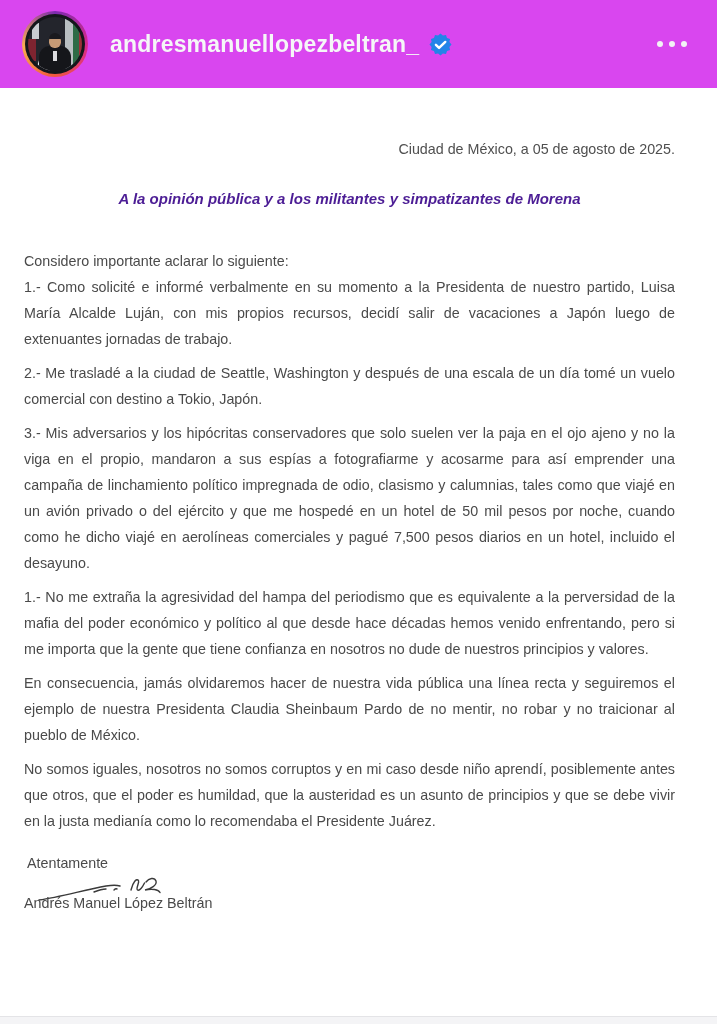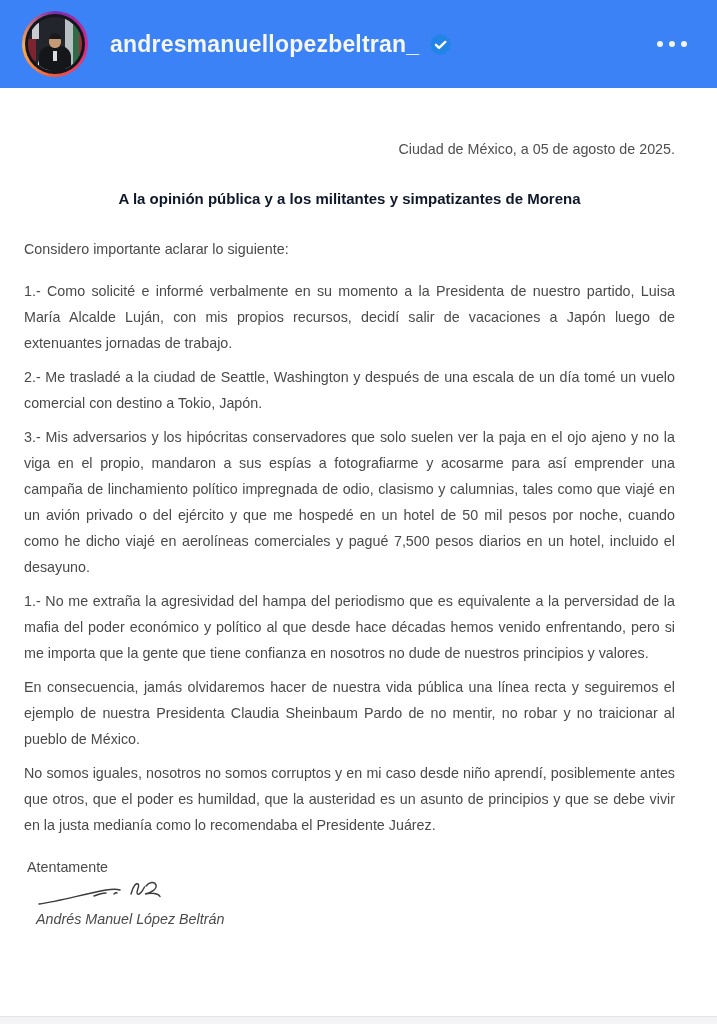--- a/index.html
+++ b/index.html
@@ -7,21 +7,21 @@
   body {
     font-family:"Liberation Sans", sans-serif;
     background:#ffffff;
     overflow:hidden;
   }
   .screen { width:717px; height:1024px; display:flex; flex-direction:column; }
 
   
   .post-header {
     height:88px; flex:0 0 88px;
-    background:#3b82f6;
+    background:#d946ef;
     display:flex; align-items:center;
     padding:0 30px 0 22px;
   }
   .avatar-ring {
     width:66px; height:66px; border-radius:50%;
     background:conic-gradient(#7c2bb0, #d92a8a 95deg, #f05a3c 185deg, #fcae4f 265deg, #7c2bb0);
     padding:3px; flex:0 0 66px; cursor:pointer;
   }
   .avatar-gap {
     width:100%; height:100%; border-radius:50%;
@@ -61,29 +61,29 @@
   .more-options .dot { width:6px; height:6px; border-radius:50%; background:#f2f3f4; }
 
   
   .letter {
     flex:1 1 auto; background:#ffffff; overflow:hidden;
     padding:48px 42px 0 24px;
     color:#4a4a4a; font-size:14.3px; line-height:26px;
   }
   .dateline { text-align:right; margin-bottom:24px; color:#4f4f4f; }
   .letter-title {
-    text-align:center; font-size:15px; font-weight:700; color:#0f172a;
-    line-height:26px; margin-bottom:24px;
+    text-align:center; font-size:15px; font-weight:700; color:#4c1d95;
+    line-height:26px; margin-bottom:36px;font-style:italic;
   }
-  .intro { margin-bottom:16px; }
+  .intro { margin-bottom:0; }
   .para { text-align:justify; margin-bottom:8px; }
   .closing { margin-top:16px; }
   .closing-word { margin:3px; }
   .signature-svg { display:block; margin:-6px 0 -15px 12px; }
-  .signatory { margin:12px;font-style:italic; }
+  .signatory { margin:0; }
 
   
   .footer-strip {
     flex:0 0 8px; background:#f4f4f6; border-top:1px solid #e4e4e7;
   }
 </style>
 </head>
 <body>
 
 <div class="screen">

